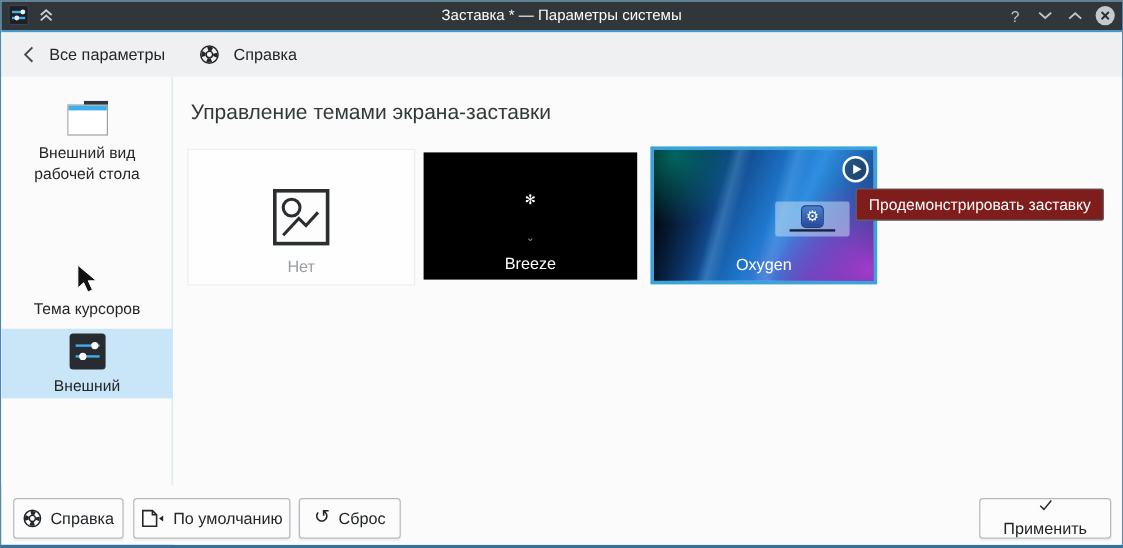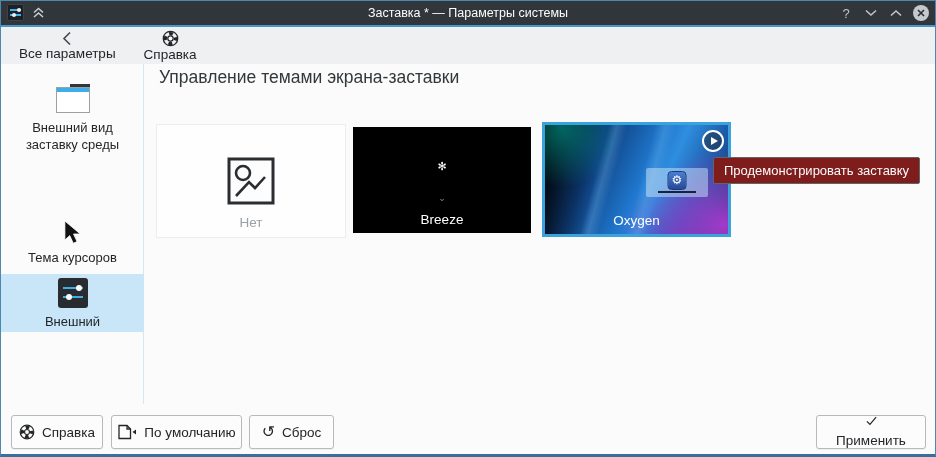--- a/index.html
+++ b/index.html
@@ -20,21 +20,21 @@
   .appicon .k1 { top:3px; left:9px; } .appicon .k2 { top:8px; left:4px; }
   .tb-right { position:absolute; right:6px; top:0; height:24px; display:flex; gap:9px; align-items:center; }
   .tb-btn { width:16px; height:16px; display:flex; align-items:center; justify-content:center;
             color:#c0c5c9; font-size:13px; cursor:default; }
   .closebtn { width:16px; height:16px; border-radius:50%; background:#c4c9cd; display:flex; align-items:center; justify-content:center; }
   .accentline { position:absolute; left:0; top:24px; width:100%; height:2px; background:#4897c8; }
 
   
   .toolbar { position:absolute; left:0; top:26px; width:100%; height:37px; background:#eff0f1;
              display:flex; align-items:center; }
-  .tool-item { display:flex; align-items:center; gap:0; font-size:13.5px; color:#232629; padding:0 6px;flex-direction:column; }
+  .tool-item { display:flex; align-items:center; gap:12px; font-size:13.5px; color:#232629; padding:0 6px; }
   .tool-back { margin-left:12px; }
   .tool-help { margin-left:16px; }
 
   
   .sidebar { position:absolute; left:0; top:63px; width:143px; height:340px; background:#fbfbfb;
              border-right:1px solid #cfe9f7; }
   .side-item { position:absolute; left:0; width:143px; display:flex; flex-direction:column;
                align-items:center; justify-content:flex-start; text-align:center; }
   .side-label { font-size:13px; color:#232629; line-height:17px; margin-top:5px; padding:0 6px; }
   .si-1 { top:20px; height:74px; }
@@ -42,21 +42,21 @@
   .si-3 { top:157px; height:47px; }
   .si-4 { top:210px; height:58px; background:#c9e6f8; padding-top:4px; }
   .slidersicon { width:30px; height:30px; background:#282c30; border-radius:3px; position:relative; }
   .slidersicon .l1,.slidersicon .l2 { position:absolute; left:5px; right:5px; height:2px; background:#3daee9; }
   .slidersicon .l1 { top:9px; } .slidersicon .l2 { top:18px; }
   .slidersicon .k1,.slidersicon .k2 { position:absolute; width:6px; height:6px; background:#fcfcfc; border-radius:50%; }
   .slidersicon .k1 { top:7px; left:18px; } .slidersicon .k2 { top:16px; left:8px; }
 
   
   .main { position:absolute; left:144px; top:63px; right:0; bottom:0; background:#fbfbfb; }
-  .heading { position:absolute; left:14px; top:3px; font-size:17.5px; color:#33383b; }
+  .heading { position:absolute; left:14px; top:19px; font-size:17.5px; color:#33383b; }
 
   .card { position:absolute; top:60px; height:114px; }
   .card-none { left:11px; width:190px; background:#fefefe; border:1px solid #ededed; }
   .card-breeze { left:208px; top:63px; width:178px; height:106px; background:#000; }
   .card-oxygen { left:397px; top:58px; width:189px; height:115px; border:3px solid #3ba3dc; }
   .card-label { position:absolute; left:0; right:0; bottom:7px; text-align:center; font-size:13.5px; }
   .card-none .card-label { color:#9aa0a3; }
   .card-breeze .card-label, .card-oxygen .card-label { color:#fff; bottom:6px; }
   .noneicon { position:absolute; left:50%; top:32px; transform:translateX(-50%); }
   .breeze-glyph { position:absolute; left:0; right:0; top:33px; text-align:center; color:#fff; font-size:11px; }
@@ -155,21 +155,21 @@
     </div>
   </div>
 
   <div class="sidebar">
     <div class="side-item si-1">
       <svg width="34" height="30" viewBox="0 0 34 30">
         <rect x="14" y="0" width="20" height="4" fill="#31363b"></rect>
         <rect x="0.5" y="3.5" width="33" height="25" fill="#ffffff" stroke="#9da0a3"></rect>
         <rect x="1" y="4" width="32" height="4" fill="#3daee9"></rect>
       </svg>
-      <div class="side-label">Внешний вид заставку среды</div>
+      <div class="side-label">Внешний вид рабочей стола</div>
     </div>
     <div class="side-item si-3">
       <svg width="20" height="23" viewBox="0 0 14 17">
         <polygon points="1,0 1,14 4.6,10.8 7.2,16.5 10,15.2 7.4,9.6 12.4,9.6" fill="#111" stroke="#fff" stroke-width="0.6"></polygon>
       </svg>
       <div class="side-label">Тема курсоров</div>
     </div>
     <div class="side-item si-4">
       <div class="slidersicon">
         <div class="l1"></div>

